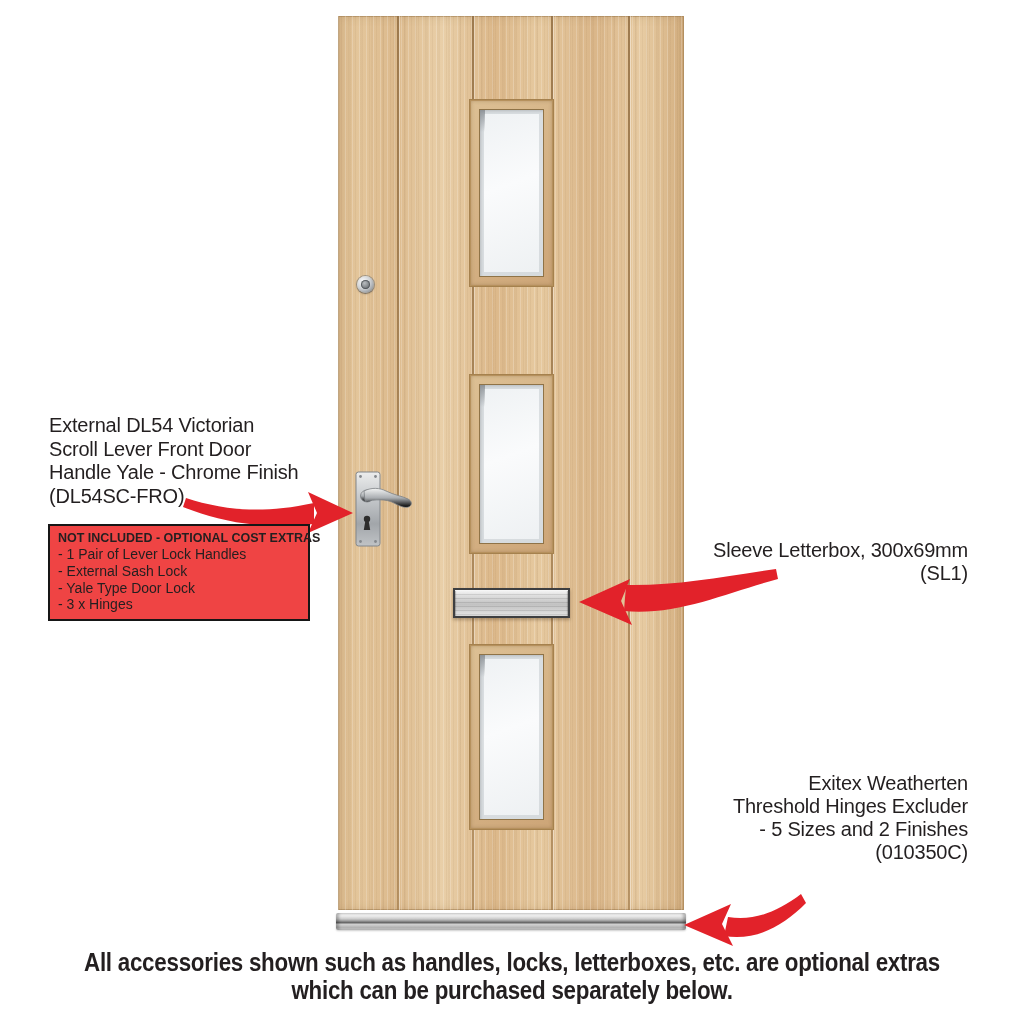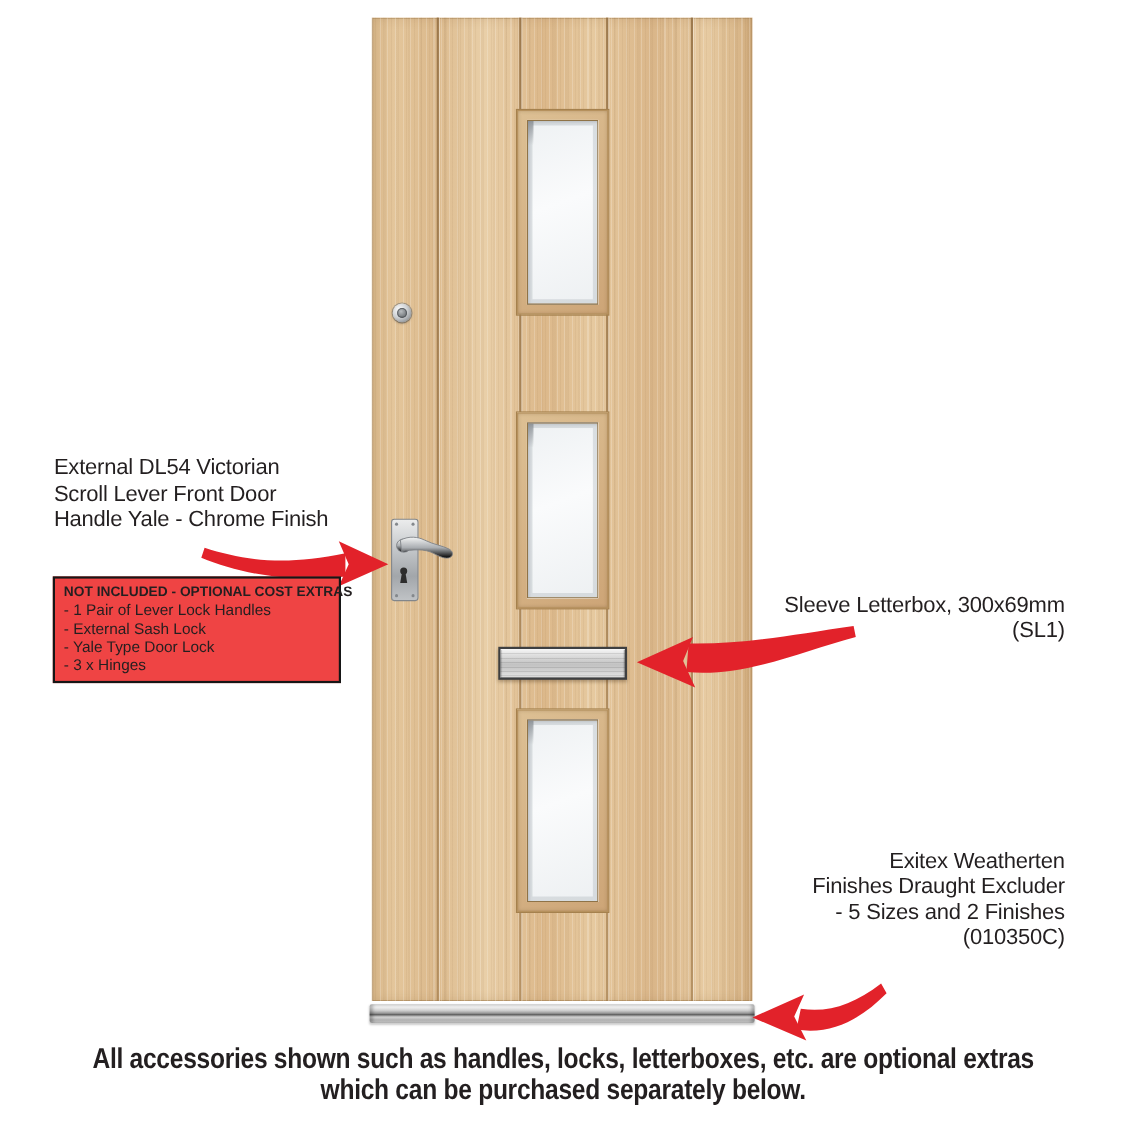--- a/index.html
+++ b/index.html
@@ -153,38 +153,39 @@
 
       <path d="M801,894 C776,913 753,921 728,917 L724,936 C757,941 783,926 806,903 Z"></path>
       <path d="M731,904 L684,925 L733,946 L722,924 Z"></path>
     </g>
   </svg>
 
   <div class="label handle-label">
     <div>External DL54 Victorian</div>
     <div>Scroll Lever Front Door</div>
     <div>Handle Yale - Chrome Finish</div>
+    <div>(DL54SC-FRO)</div>
   </div>
 
   <div class="extras-box">
     <div class="bx-title">NOT INCLUDED - OPTIONAL COST EXTRAS</div>
     <div class="bx-item">- 1 Pair of Lever Lock Handles</div>
     <div class="bx-item">- External Sash Lock</div>
     <div class="bx-item">- Yale Type Door Lock</div>
     <div class="bx-item">- 3 x Hinges</div>
   </div>
 
   <div class="label letterbox-label">
     <div>Sleeve Letterbox, 300x69mm</div>
     <div>(SL1)</div>
   </div>
 
   <div class="label threshold-label">
     <div>Exitex Weatherten</div>
-    <div>Finishes Draught Excluder</div>
+    <div>Threshold Hinges Excluder</div>
     <div>- 5 Sizes and 2 Finishes</div>
     <div>(010350C)</div>
   </div>
 
   <div class="footer-note">
     <div>All accessories shown such as handles, locks, letterboxes, etc. are optional extras</div>
     <div>which can be purchased separately below.</div>
   </div>
 
 </div>

